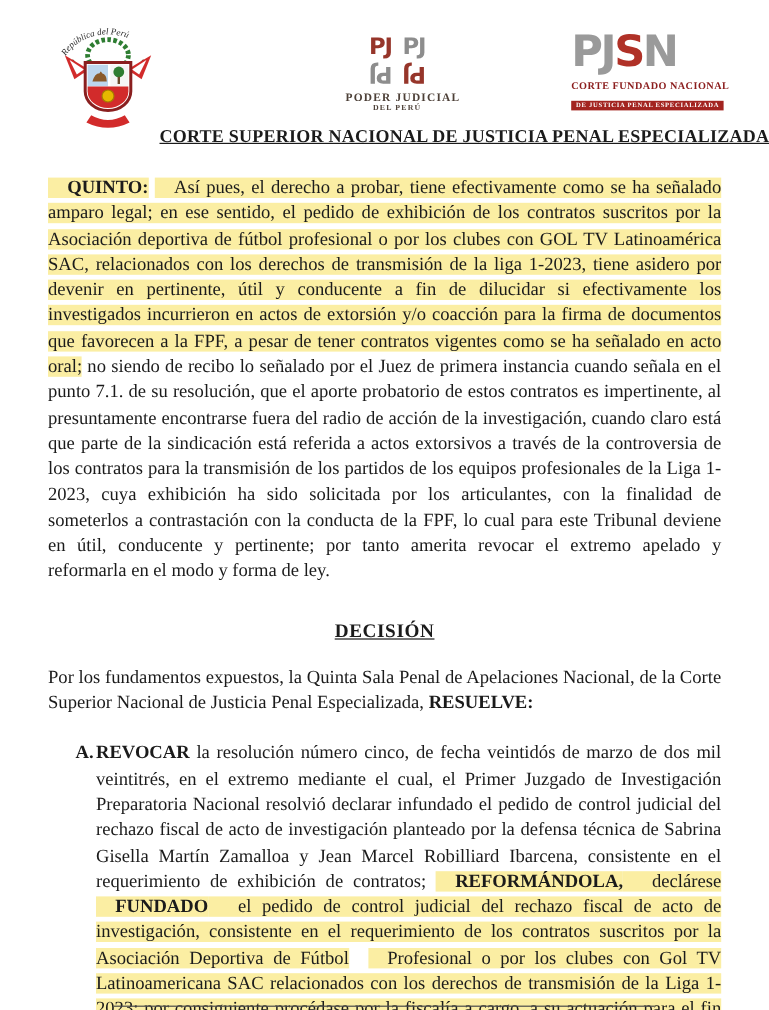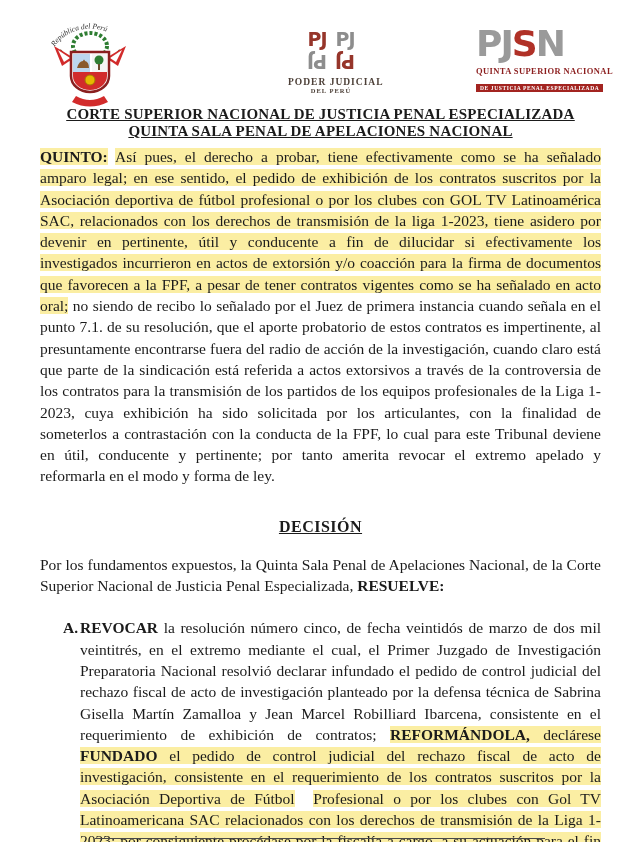--- a/index.html
+++ b/index.html
@@ -18,27 +18,27 @@
   .pj-flip{transform:rotate(180deg);}
   .pj-line1{margin-top:4px;font-size:9.5px;letter-spacing:1px;color:#4d4038;font-weight:bold;white-space:nowrap;text-align:center;}
   .pj-line2{font-size:6.5px;letter-spacing:1px;color:#4d4038;font-weight:bold;}
   .csnlogo{position:absolute;left:476px;top:24px;width:132px;text-align:left;}
   .csn-letters{font-family:"DejaVu Sans",sans-serif;font-weight:bold;font-size:36px;line-height:40px;letter-spacing:-2px;}
   .csn-gray{color:#9a9a9a;}
   .csn-red{color:#b03127;}
   .csn-line1{margin-top:2px;font-size:8.5px;font-weight:bold;color:#8b1d1d;letter-spacing:0.4px;white-space:nowrap;}
   .csn-line2{margin:1px auto 0;display:inline-block;background:#a32420;color:#fff;font-size:5.5px;font-weight:bold;letter-spacing:0.6px;padding:1px 4px;white-space:nowrap;}
   
-  .titles{position:absolute;left:0;top:106px;width:641px;text-align:center;text-decoration:underline;}
+  .titles{position:absolute;left:0;top:106px;width:641px;text-align:right;}
   .title-1{font-size:15px;font-weight:bold;text-decoration:underline;letter-spacing:0.2px;}
   .title-2{font-size:15px;font-weight:bold;letter-spacing:0.2px;}
   
   .content{position:absolute;left:40px;top:146px;width:561px;}
   .body-par{font-size:15.5px;line-height:21.3px;text-align:justify;margin:0;}
-  .hl{background:var(--hl,#fbeea3);}
+  .hl{background:var(--hl,#fbeea3);padding-left:16px;}
   .b{font-weight:bold;}
   .decision{width:100%;text-align:center;font-size:16px;font-weight:bold;margin-top:31px;}
   .decision span{text-decoration:underline;letter-spacing:0.5px;text-align:right;}
   .resuelve{margin-top:18px;}
   .item{display:flex;margin-top:21px;}
   .item .marker{width:40px;padding-left:23px;box-sizing:border-box;font-size:15.5px;line-height:21.3px;font-weight:bold;}
   .item .itext{flex:1;font-size:15.5px;line-height:21.3px;text-align:justify;}
   .footer-rule{position:absolute;left:95px;top:838px;width:450px;border-top:1.5px solid #4a4a4a;}
 </style>
 </head>
@@ -87,27 +87,26 @@
       <div class="pj-tile pj-gray">PJ</div>
       <div class="pj-tile pj-gray pj-flip">PJ</div>
       <div class="pj-tile pj-red pj-flip">PJ</div>
     </div>
     <div class="pj-line1">PODER JUDICIAL</div>
     <div class="pj-line2">DEL PERÚ</div>
   </div>
 
   <div class="csnlogo">
     <div class="csn-letters"><span class="csn-gray">PJ</span><span class="csn-red">S</span><span class="csn-gray">N</span></div>
-    <div class="csn-line1">QUINTA SUPERIOR NACIONAL</div>
+    <div class="csn-line1">CORTE FUNDADO NACIONAL</div>
     <div><span class="csn-line2">DE JUSTICIA PENAL ESPECIALIZADA</span></div>
   </div>
 
   <div class="titles">
     <div class="title-1">CORTE SUPERIOR NACIONAL DE JUSTICIA PENAL ESPECIALIZADA</div>
-    <div class="title-2">QUINTA SALA PENAL DE APELACIONES NACIONAL</div>
   </div>
 
   <div class="content">
     <p class="body-par"><span class="hl b">QUINTO:</span><span> </span><span class="hl">Así pues, el derecho a probar, tiene efectivamente como se ha señalado amparo legal; en ese sentido, el pedido de exhibición de los contratos suscritos por la Asociación deportiva de fútbol profesional o por los clubes con GOL TV Latinoamérica SAC, relacionados con los derechos de transmisión de la liga 1-2023, tiene asidero por devenir en pertinente, útil y conducente a fin de dilucidar si efectivamente los investigados incurrieron en actos de extorsión y/o coacción para la firma de documentos que favorecen a la FPF, a pesar de tener contratos vigentes como se ha señalado en acto oral;</span><span> no siendo de recibo lo señalado por el Juez de primera instancia cuando señala en el punto 7.1. de su resolución, que el aporte probatorio de estos contratos es impertinente, al presuntamente encontrarse fuera del radio de acción de la investigación, cuando claro está que parte de la sindicación está referida a actos extorsivos a través de la controversia de los contratos para la transmisión de los partidos de los equipos profesionales de la Liga 1-2023, cuya exhibición ha sido solicitada por los articulantes, con la finalidad de someterlos a contrastación con la conducta de la FPF, lo cual para este Tribunal deviene en útil, conducente y pertinente; por tanto amerita revocar el extremo apelado y reformarla en el modo y forma de ley.</span></p>
 
     <div class="decision"><span>DECISIÓN</span></div>
 
     <p class="body-par resuelve"><span>Por los fundamentos expuestos, la Quinta Sala Penal de Apelaciones Nacional, de la Corte Superior Nacional de Justicia Penal Especializada, </span><span class="b">RESUELVE:</span></p>
 
     <div class="item">

